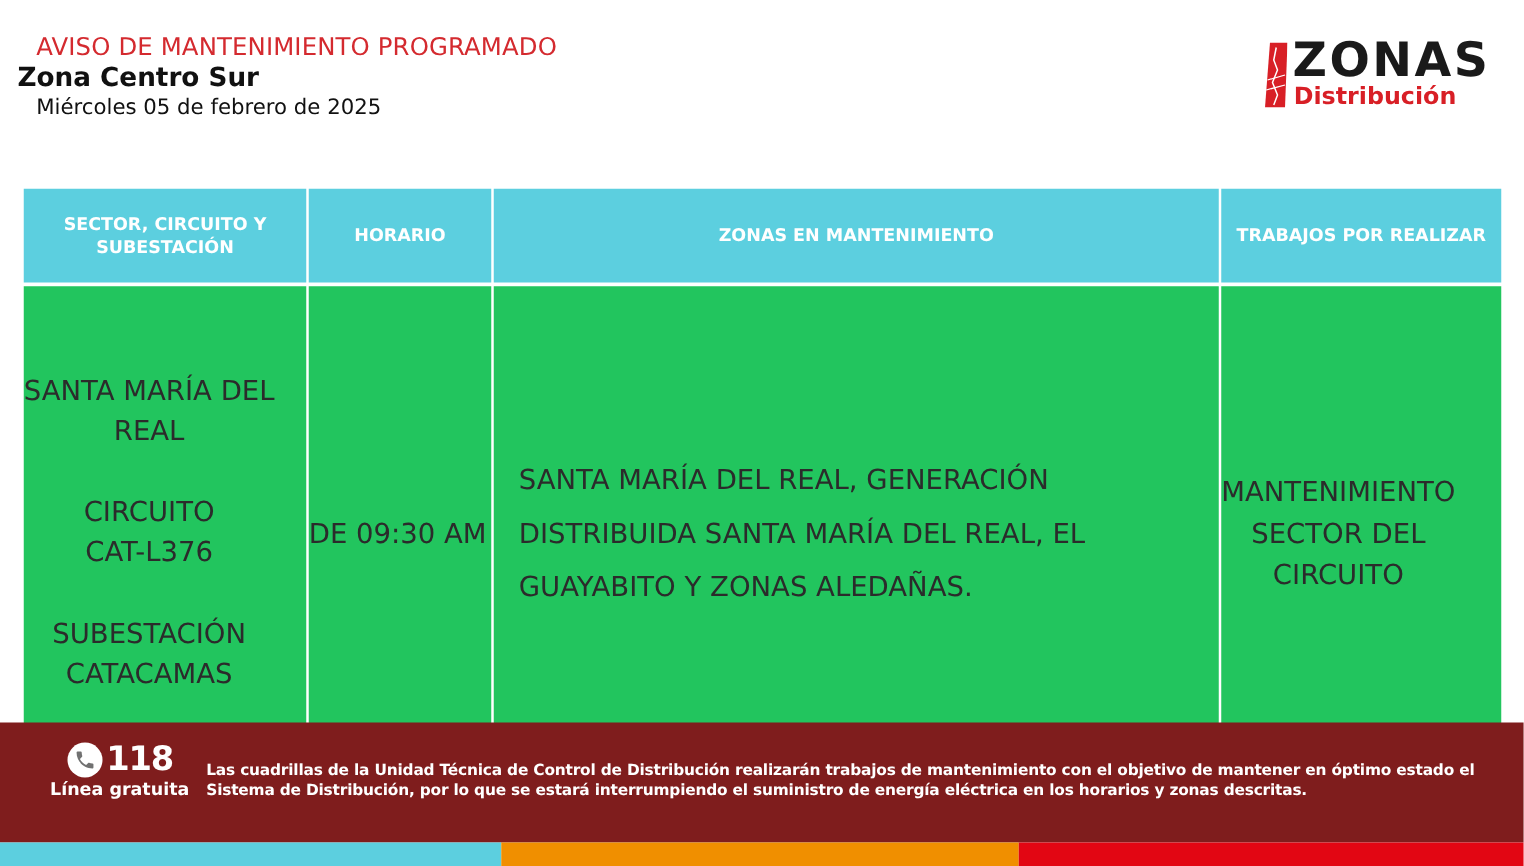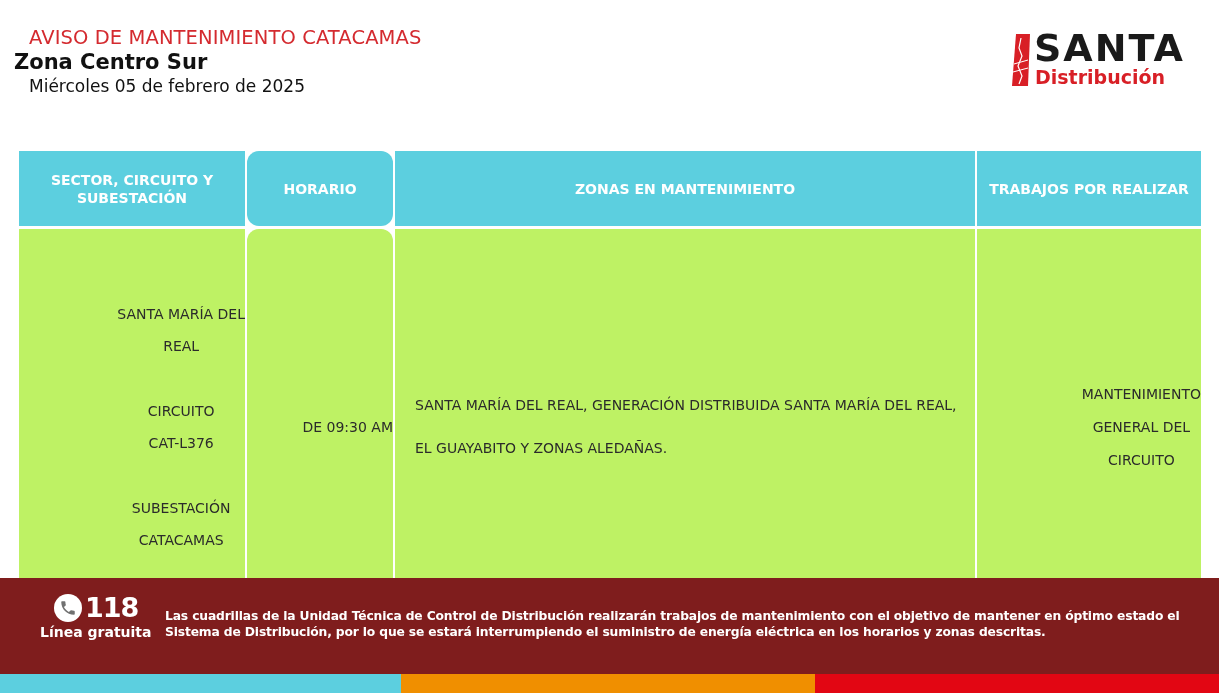--- a/index.html
+++ b/index.html
@@ -36,26 +36,26 @@
     }
 
     .table { position: absolute; left: 19px; top: 103px; width: 1182px; height: 474px; margin-top: 48px; }
     .hcell {
       position: absolute; top: 0; height: 75px; background: #5ccfdf;
       display: flex; align-items: center; justify-content: center; text-align: center;
       color: #ffffff; font-weight: bold; font-size: 14px; line-height: 18px;
       font-family: "DejaVu Sans", sans-serif; padding: 0 8px;
     }
     .bcell {
-      position: absolute; top: 78px; height: 396px; background: #bef264;
-      display: flex; align-items: center; justify-content: flex-end; text-align: center;
-      color: #2b2b2b; font-size: 14px; font-family: "DejaVu Sans", sans-serif;
+      position: absolute; top: 78px; height: 396px; background: #22c55e;
+      display: flex; align-items: center; justify-content: flex-start; text-align: center;
+      color: #2b2b2b; font-size: 22px; font-family: "DejaVu Sans", sans-serif;
     }
     .c1 { left: 0; width: 226px; }
-    .c2 { left: 228px; width: 146px; border-radius: 12px; }
+    .c2 { left: 228px; width: 146px; }
     .c3 { left: 376px; width: 580px; }
     .c4 { left: 958px; width: 224px; }
     .hcell.c3 { font-size: 14px; }
     .sector-block { line-height: 32.5px; }
     .sector-gap { height: 32px; }
     .horario-block { line-height: 33px; }
     .zonas-block { text-align: left; line-height: 43px; padding: 0 8px 0 20px; width: 100%; }
     .trabajos-block { line-height: 33px; }
 
     .footer {
@@ -81,32 +81,32 @@
     }
 
     .bar { position: absolute; top: 674px; height: 19px; }
     .bar-cyan { left: 0; width: 401px; background: #5ccfdf; }
     .bar-orange { left: 401px; width: 414px; background: #f08f00; }
     .bar-red { left: 815px; width: 404px; background: #e20613; }
   </style>
 </head>
 <body>
 
-<div class="title-red">AVISO DE MANTENIMIENTO CATACAMAS</div>
+<div class="title-red">AVISO DE MANTENIMIENTO PROGRAMADO</div>
 <div class="title-zone">Zona Centro Sur</div>
 <div class="title-date">Miércoles 05 de febrero de 2025</div>
 
 <div class="logo">
   <svg class="logo-mark" viewBox="0 0 18 52">
     <polygon points="4,0 18,0 16,52 0,52" fill="#d81f26"></polygon>
     <polyline points="9,4 7,14 10,22 6,32 10,42 7,50" stroke="#ffffff" stroke-width="1.2" fill="none"></polyline>
     <line x1="2" y1="30" x2="16" y2="26" stroke="#ffffff" stroke-width="1"></line>
     <line x1="1" y1="38" x2="16" y2="34" stroke="#ffffff" stroke-width="1"></line>
   </svg>
-  <div class="logo-enee">SANTA</div>
+  <div class="logo-enee">ZONAS</div>
   <div class="logo-dist">Distribución</div>
 </div>
 
 <div class="table">
   <div class="hcell c1">SECTOR, CIRCUITO Y SUBESTACIÓN</div>
   <div class="hcell c2">HORARIO</div>
   <div class="hcell c3">ZONAS EN MANTENIMIENTO</div>
   <div class="hcell c4">TRABAJOS POR REALIZAR</div>
 
   <div class="bcell c1">
@@ -128,21 +128,21 @@
     </div>
   </div>
 
   <div class="bcell c3">
     <div class="zonas-block">SANTA MARÍA DEL REAL, GENERACIÓN DISTRIBUIDA SANTA MARÍA DEL REAL, EL GUAYABITO Y ZONAS ALEDAÑAS.</div>
   </div>
 
   <div class="bcell c4">
     <div class="trabajos-block">
       <div>MANTENIMIENTO</div>
-      <div>GENERAL DEL</div>
+      <div>SECTOR DEL</div>
       <div>CIRCUITO</div>
     </div>
   </div>
 </div>
 
 <div class="footer">
   <div class="phone-num">
     <span class="phone-icon">
       <svg width="18" height="18" viewBox="0 0 24 24">
         <path fill="#717171" d="M6.6 10.8c1.4 2.8 3.8 5.1 6.6 6.6l2.2-2.2c.3-.3.7-.4 1-.2 1.1.4 2.3.6 3.6.6.6 0 1 .4 1 1V20c0 .6-.4 1-1 1C10.6 21 3 13.4 3 4c0-.6.4-1 1-1h3.5c.6 0 1 .4 1 1 0 1.3.2 2.5.6 3.6.1.3 0 .7-.2 1L6.6 10.8z"></path>

